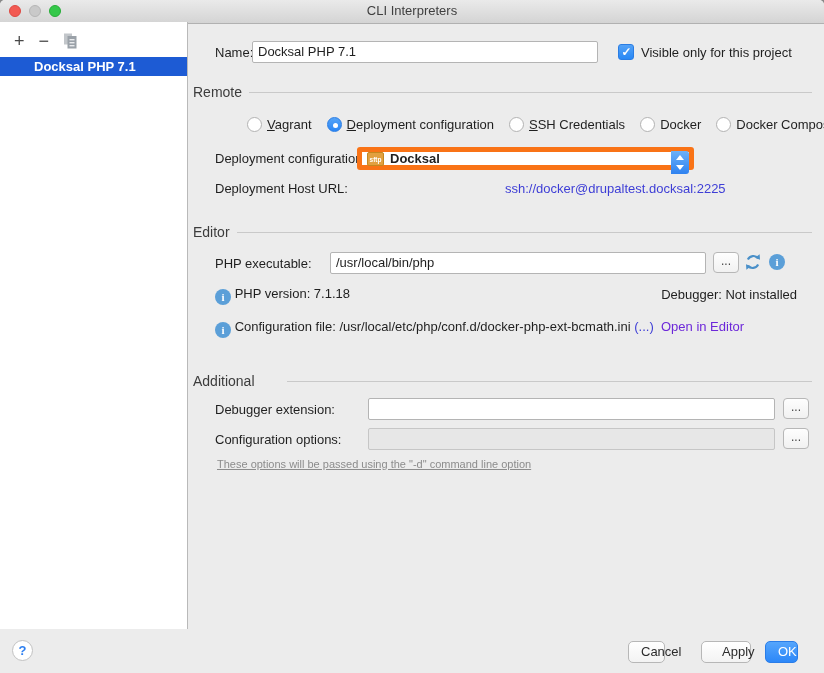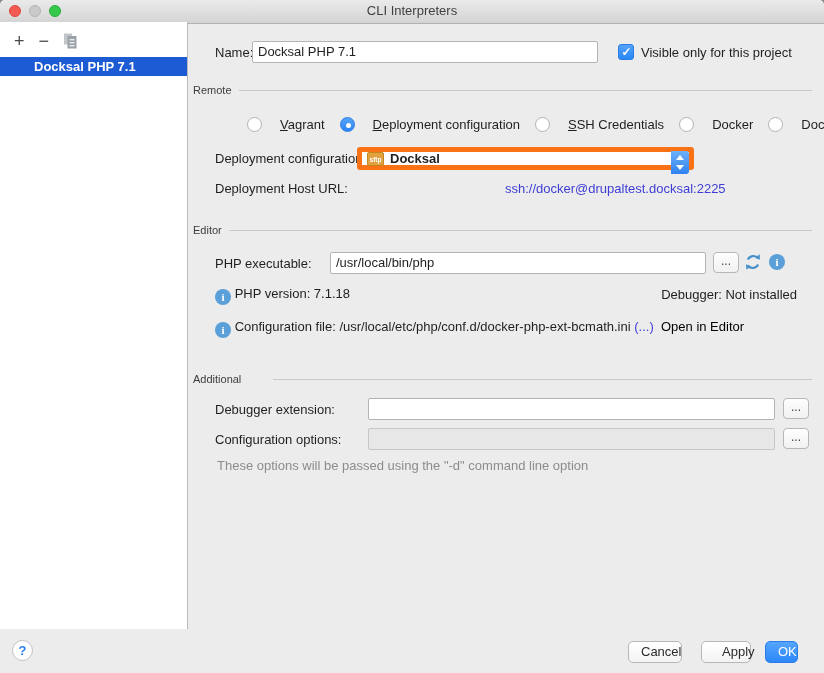--- a/index.html
+++ b/index.html
@@ -38,26 +38,26 @@
   }
   
   .lbl { position:absolute; white-space:nowrap; color:#1f1f1f; }
   .field {
     position:absolute; background:#fff; border:1px solid #b4b4b4;
     border-radius:2px; font-size:13px; color:#1f1f1f;
     padding:0 5px; line-height:20px; font-family:"Liberation Sans",sans-serif;
   }
   .field.disabled { background:#e7e7e7; border-color:#c6c6c6; }
   .sect { position:absolute; display:flex; align-items:center; white-space:nowrap;
-          color:#3c3c3c; font-size:11px; }
+          color:#3c3c3c; font-size:14px; }
   .sect .line { flex:1; height:1px; background:#c9c9c9; margin-left:7px; }
   
   .radio-row { position:absolute; left:247px; top:117px; width:577px;
                display:flex; gap:15px; white-space:nowrap; overflow:hidden; }
-  .radio { display:flex; align-items:center; gap:18px; }
+  .radio { display:flex; align-items:center; gap:5px; }
   .rb { width:15px; height:15px; border-radius:50%; background:#fff;
         border:1px solid #b2b2b2; flex:0 0 auto; position:relative; }
   .rb.on { background:linear-gradient(#55a3f7,#2a86f5); border-color:#2a7de4; }
   .rb.on::after { content:""; position:absolute; left:5px; top:5px;
         width:5px; height:5px; border-radius:50%; background:#fff; }
   
   .cb { position:absolute; width:16px; height:16px; border-radius:3px;
         background:linear-gradient(#54a2f7,#2888f5); border:1px solid #2a7de4; }
   .cb::after { content:"✓"; position:absolute; left:2.5px; top:-0.5px;
         color:#fff; font-size:12px; font-weight:700; }
@@ -69,30 +69,30 @@
   .sftp-ic { display:inline-block; width:17px; height:14px; background:#e2a03f;
         border:1px solid #c4871f; border-radius:2px; color:#fff;
         font-size:6.5px; font-weight:700; text-align:center; line-height:13px; }
   .stepper { position:absolute; right:0; top:-1px; width:18px; height:23px;
         background:linear-gradient(#6db1f8,#2f82f0); border-radius:0 3px 3px 0; }
   .stepper i { position:absolute; left:5px; width:0; height:0; border-left:4px solid transparent; border-right:4px solid transparent; }
   .stepper .up { top:4px; border-bottom:5px solid #fff; }
   .stepper .dn { bottom:4px; border-top:5px solid #fff; }
   
   .vlink { color:#3e3ed6; text-decoration:none; }
-  .blink { color:#000000; text-decoration:none; }
+  .blink { color:#6d28d9; text-decoration:none; }
   
   .browse { position:absolute; width:26px; height:21px; background:linear-gradient(#fefefe,#f1f1f1);
         border:1px solid #b7b7b7; border-radius:4px; color:#444;
         font-size:12px; line-height:16px; text-align:center; }
   .info-ic { display:inline-block; width:16px; height:16px; border-radius:50%;
         background:#5b9fd8; color:#fff; font-size:11px; font-weight:700;
         text-align:center; line-height:16px; font-family:"Liberation Serif",serif;
         vertical-align:-3px; }
-  .note { position:absolute; color:#8c8c8c; font-size:13px; }
+  .note { position:absolute; color:#8c8c8c; font-size:11px;text-decoration:underline; }
   
   .help-btn { position:absolute; left:12px; top:640px; width:21px; height:21px;
         border-radius:50%; background:#fff; border:1px solid #c2c2c2;
         color:#2d7ff0; font-size:13px; font-weight:700; text-align:center; line-height:20px; }
   .btn { position:absolute; top:641px; height:22px; background:linear-gradient(#ffffff,#f3f3f3);
         border:1px solid #b7b7b7; border-radius:5px; font-size:13px; color:#2b2b2b;
         text-align:center; line-height:20px; padding:0 12px; font-family:"Liberation Sans",sans-serif; }
   .btn.primary { background:linear-gradient(#55a5fc,#2c87f8); border-color:#2a7de8; color:#fff; }
   .row-text { position:absolute; white-space:nowrap; }
 </style>
@@ -213,17 +213,17 @@
   <div class="field" style="left:368px; top:398px; width:407px; height:22px;"></div>
   <div class="browse" style="left:783px; top:398px;">...</div>
 
   <div class="lbl" style="left:215px; top:432px;">Configuration options:</div>
   <div class="field disabled" style="left:368px; top:428px; width:407px; height:22px;"></div>
   <div class="browse" style="left:783px; top:428px;">...</div>
 
   <div class="note" style="left:217px; top:458px;">These options will be passed using the "-d" command line option</div>
 
   <div class="help-btn">?</div>
-  <div class="btn" style="left:628px; width:54px;">Cancel</div>
+  <div class="btn" style="left:628px; width:37px;">Cancel</div>
   <div class="btn" style="left:701px; width:50px;padding-left:20px;">Apply</div>
   <div class="btn primary" style="left:765px; width:33px;">OK</div>
 
 </div>
 
 </body></html>

